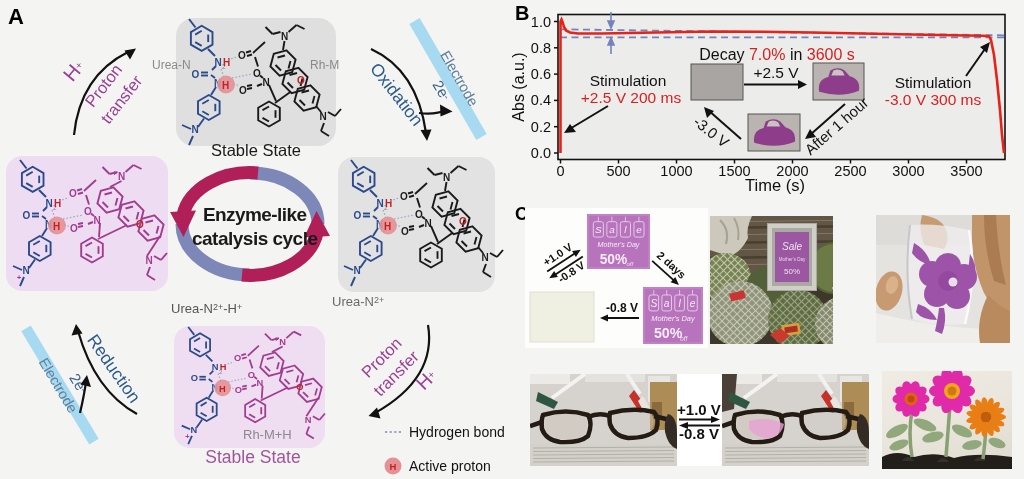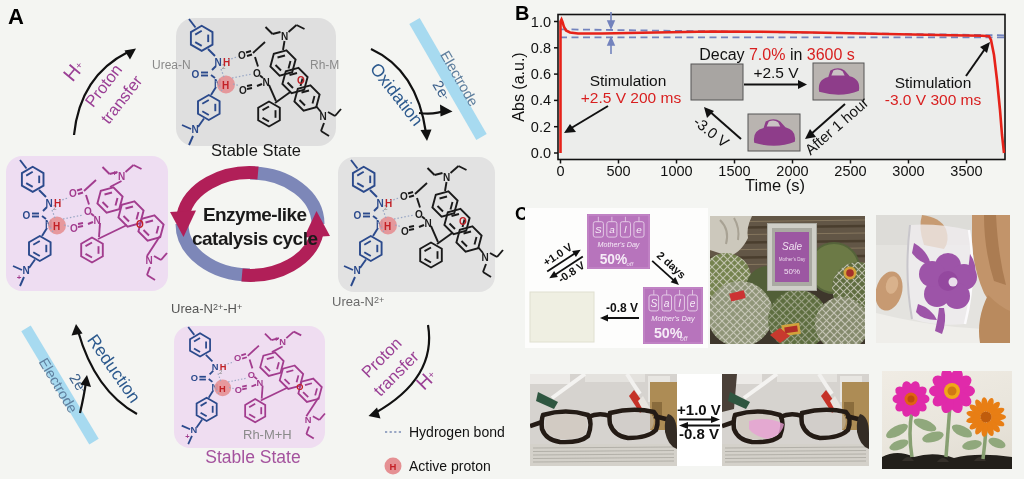--- a/index.html
+++ b/index.html
@@ -555,21 +555,21 @@
     <g transform="translate(154,268) rotate(42)">
 <line x1="-15" y1="4" x2="16" y2="4" stroke="#111" stroke-width="1.8"></line>
       <polygon points="21,4 13,0.5 13,7.5" fill="#111"></polygon>
 <text x="2" y="-2" font-size="11" font-weight="bold" fill="#111" text-anchor="middle">2 days</text>
 </g>
     <rect x="18" y="292" width="64" height="50" fill="#efefe2" stroke="#e0e0d0" stroke-width="1"></rect>
     <text x="110" y="312" font-size="12" font-weight="bold" fill="#111" text-anchor="middle">-0.8 V</text>
     <line x1="127" y1="318" x2="93" y2="318" stroke="#111" stroke-width="1.8"></line>
     <polygon points="88,318 96,314.5 96,321.5" fill="#111"></polygon>
   </svg>
-<div class="ph" style="left:710px;top:216px;width:155px;height:128px;overflow:hidden"><svg width="155" height="128" viewBox="0 0 155 128">
+<div class="ph" style="left:710px;top:216px;width:123px;height:128px;overflow:hidden"><svg width="155" height="128" viewBox="0 0 155 128">
       <rect width="155" height="128" fill="#3e372c"></rect>
       <rect width="155" height="58" fill="#625646"></rect>
       <g stroke="#4a3e2e" stroke-width="2.5">
         <line x1="0" y1="12" x2="155" y2="10"></line>
         <line x1="0" y1="27" x2="155" y2="25"></line>
         <line x1="0" y1="42" x2="155" y2="40"></line>
       </g>
       <g stroke="#85765e" stroke-width="1">
         <line x1="0" y1="6" x2="155" y2="4"></line>
         <line x1="0" y1="19" x2="155" y2="17"></line>

